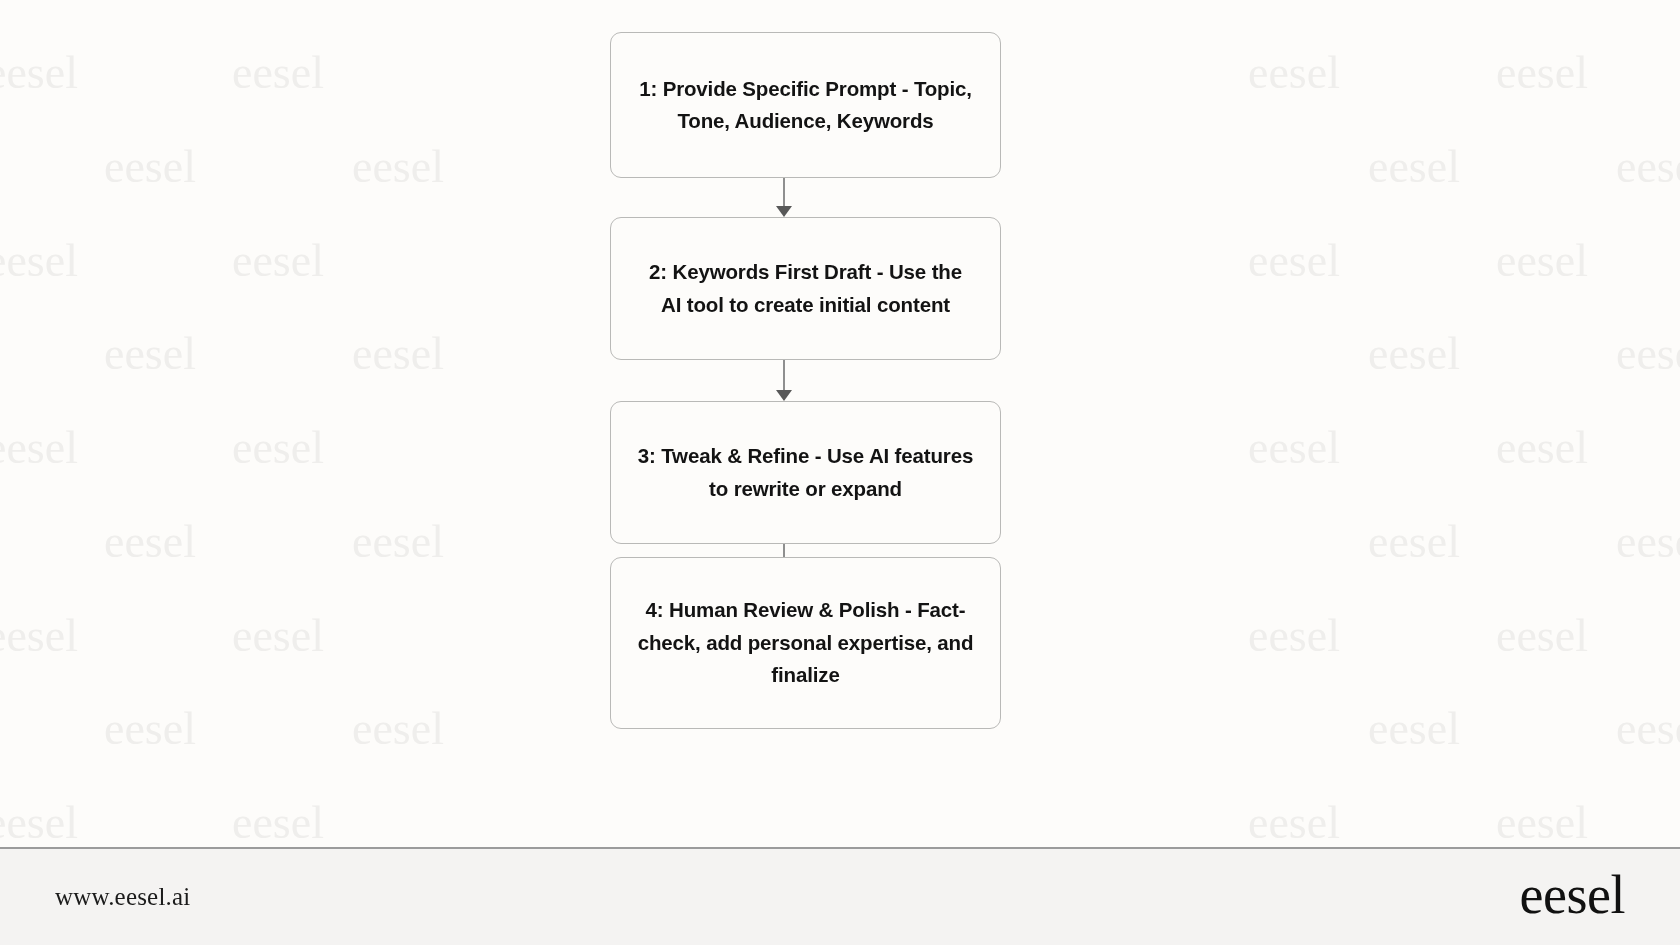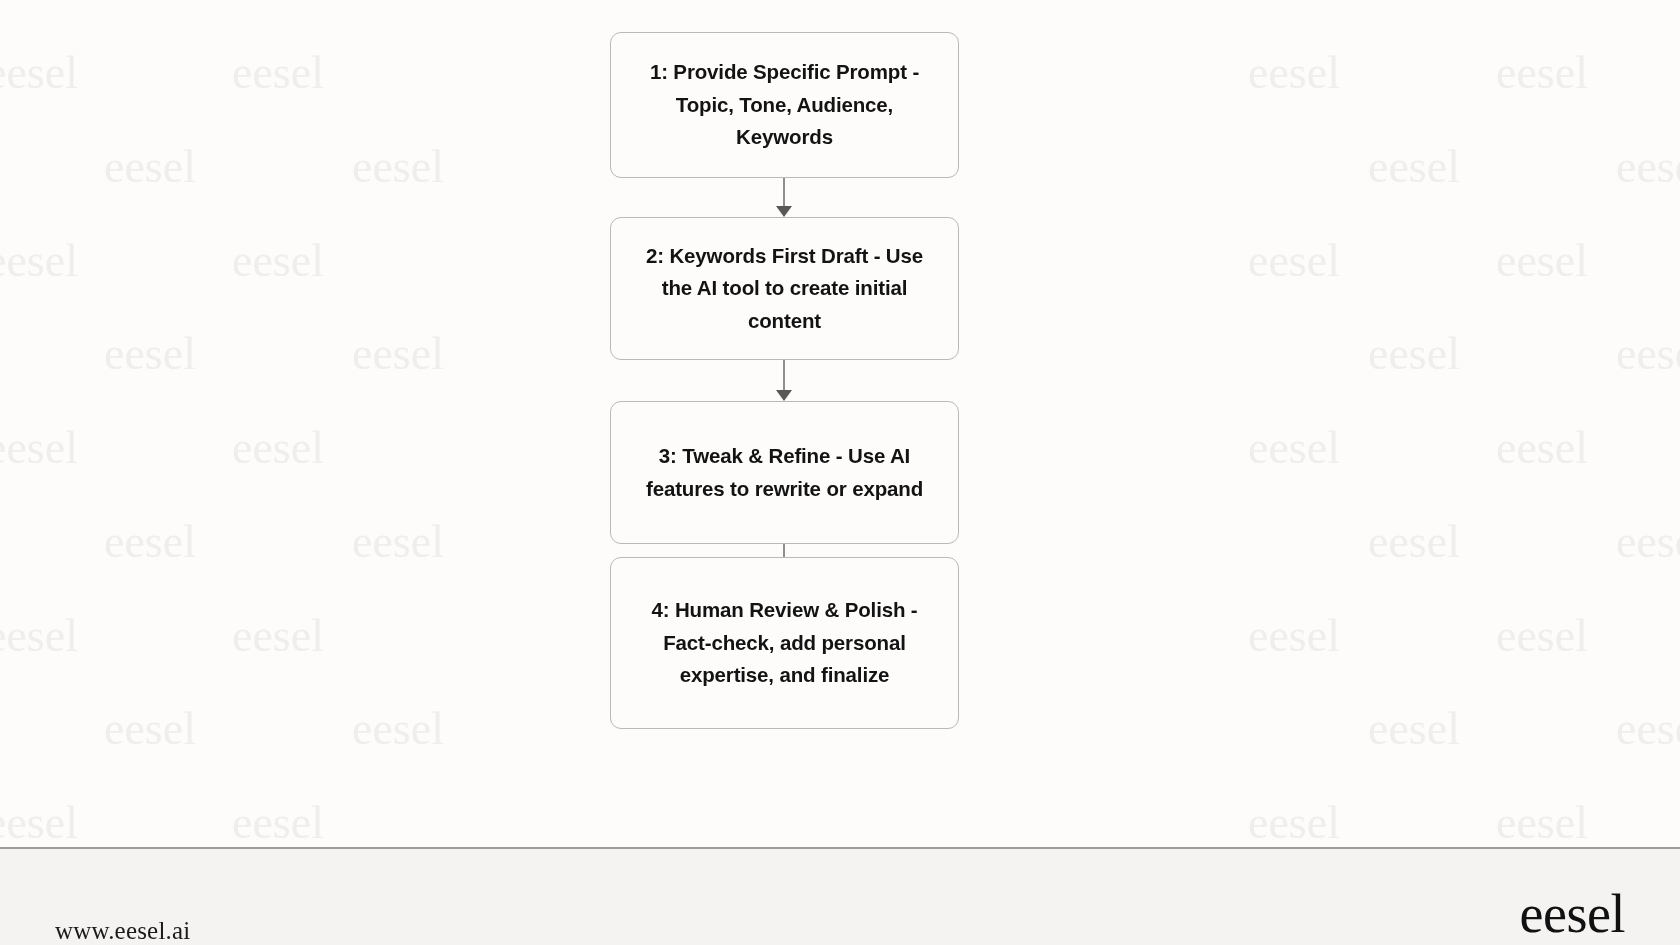--- a/index.html
+++ b/index.html
@@ -47,21 +47,21 @@
   #flow-column {
     position: absolute;
     left: 610px;
     top: 0;
     width: 350px;
   }
 
   .flow-node {
     position: absolute;
     left: 0;
-    width: 349px;
+    width: 391px;
     background: #fdfcfa;
     border: 1.6px solid #b9b9b7;
     border-radius: 11px;
     display: flex;
     align-items: center;
     justify-content: center;
     padding: 0 26px;
   }
   .flow-node-label {
     font-size: 20.5px;
@@ -112,21 +112,21 @@
     z-index: 2;
   }
   #page-footer {
     position: absolute;
     left: 0;
     top: 849px;
     width: 1680px;
     height: 96px;
     background: #f4f3f2;
     display: flex;
-    align-items: flex-end;
+    align-items: center;
     justify-content: space-between;
     padding: 0 55px 0 55px;
     z-index: 2;
   }
   #footer-url {
     font-family: "Liberation Serif", serif;
     font-size: 25px;
     color: #1b1b1b;
     letter-spacing: 0.2px;
   }

